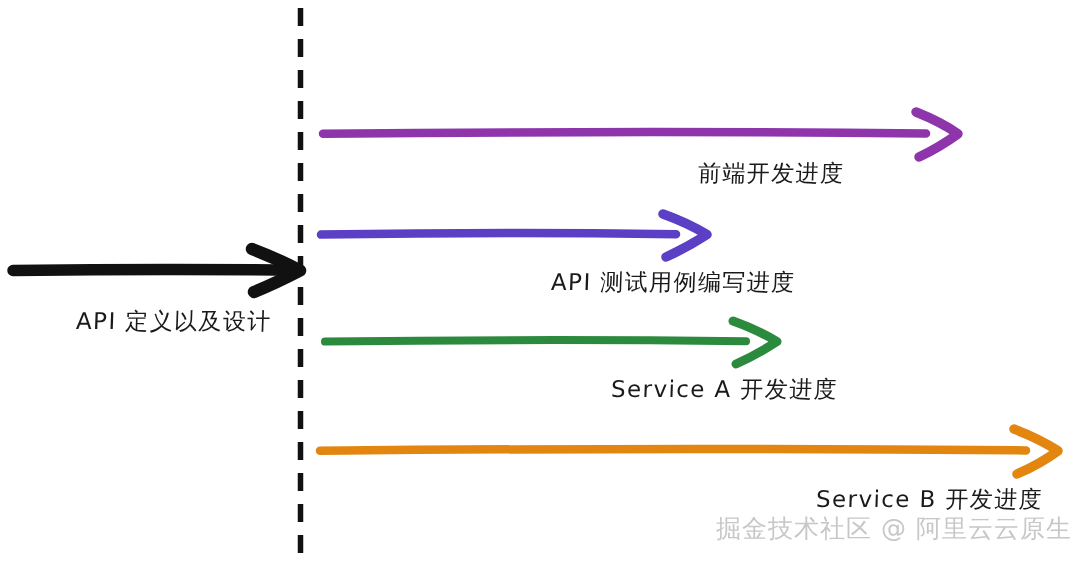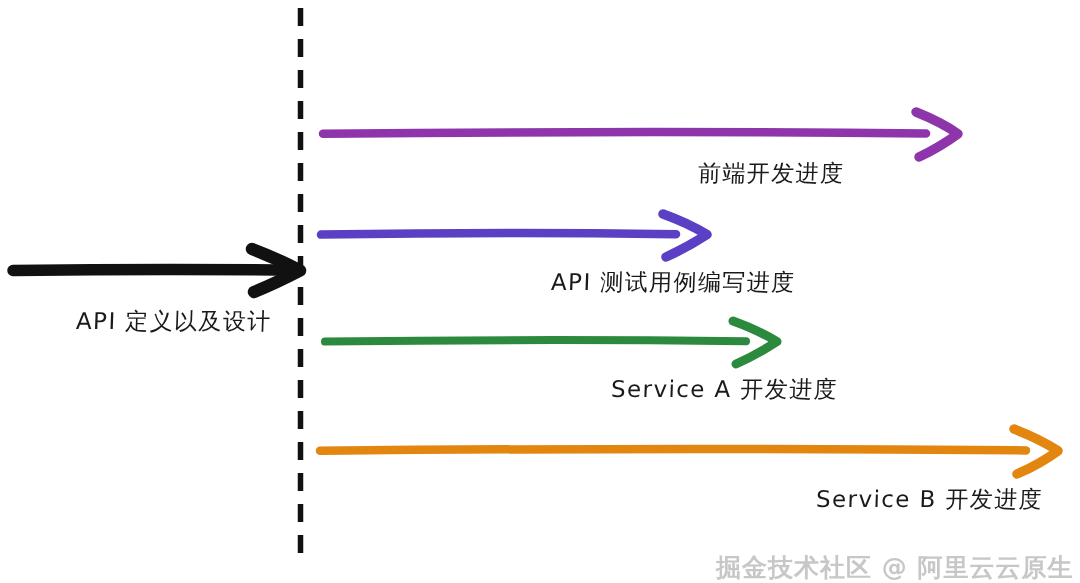--- a/index.html
+++ b/index.html
@@ -47,27 +47,27 @@
     transform: skewX(-2deg);
   }
   .label-api-def     { left: 76px;  top: 306px; }
   .label-frontend    { left: 698px; top: 158px; }
   .label-api-test    { left: 551px; top: 267px; }
   .label-service-a   { left: 611px; top: 374px; }
   .label-service-b   { left: 816px; top: 484px; }
   .watermark {
     position: absolute;
     left: 716px;
-    top: 551px;
+    top: 512px;
     font-family: "DejaVu Sans", "Liberation Sans", sans-serif;
     font-size: 25px;
     letter-spacing: 1px;
     color: #c7c7c7;
     white-space: nowrap;
-    font-weight: 700;
+    font-weight: 400;
   }
 </style>
 </head>
 <body>
 
 <div id="diagram-root">
 
   <svg id="diagram-svg" viewBox="0 0 1080 583" xmlns="http://www.w3.org/2000/svg">
 
     <g>

